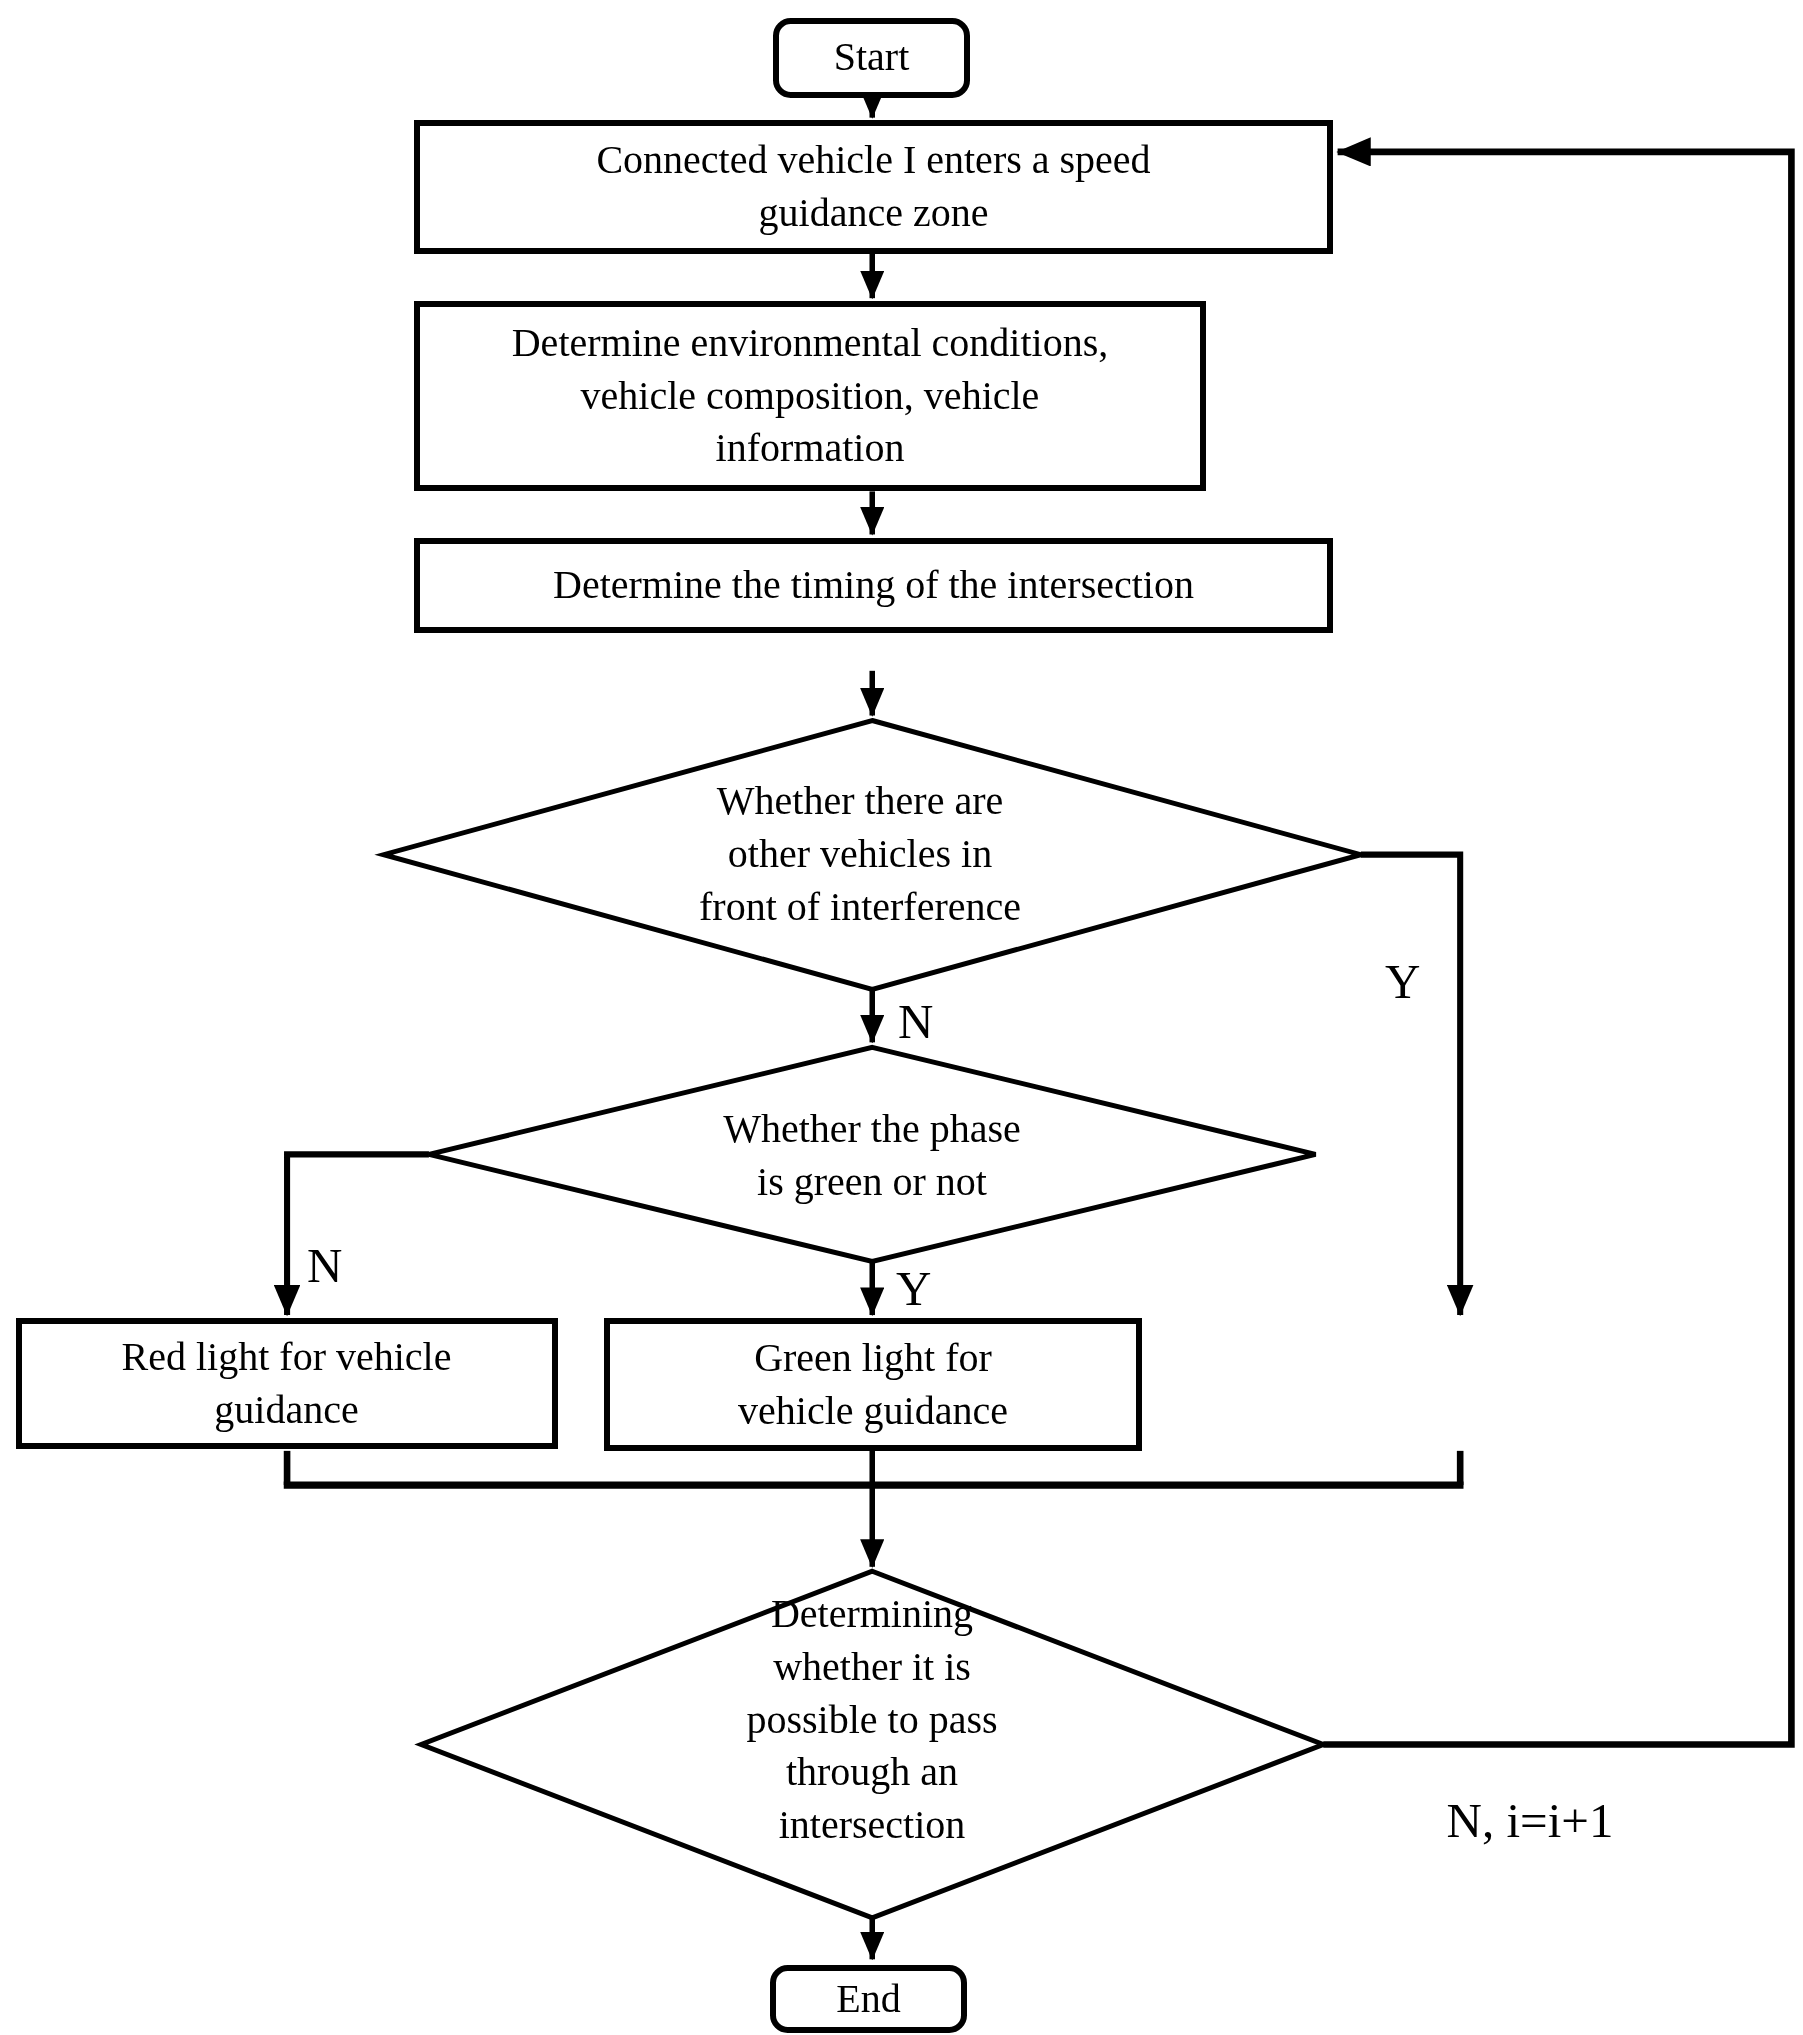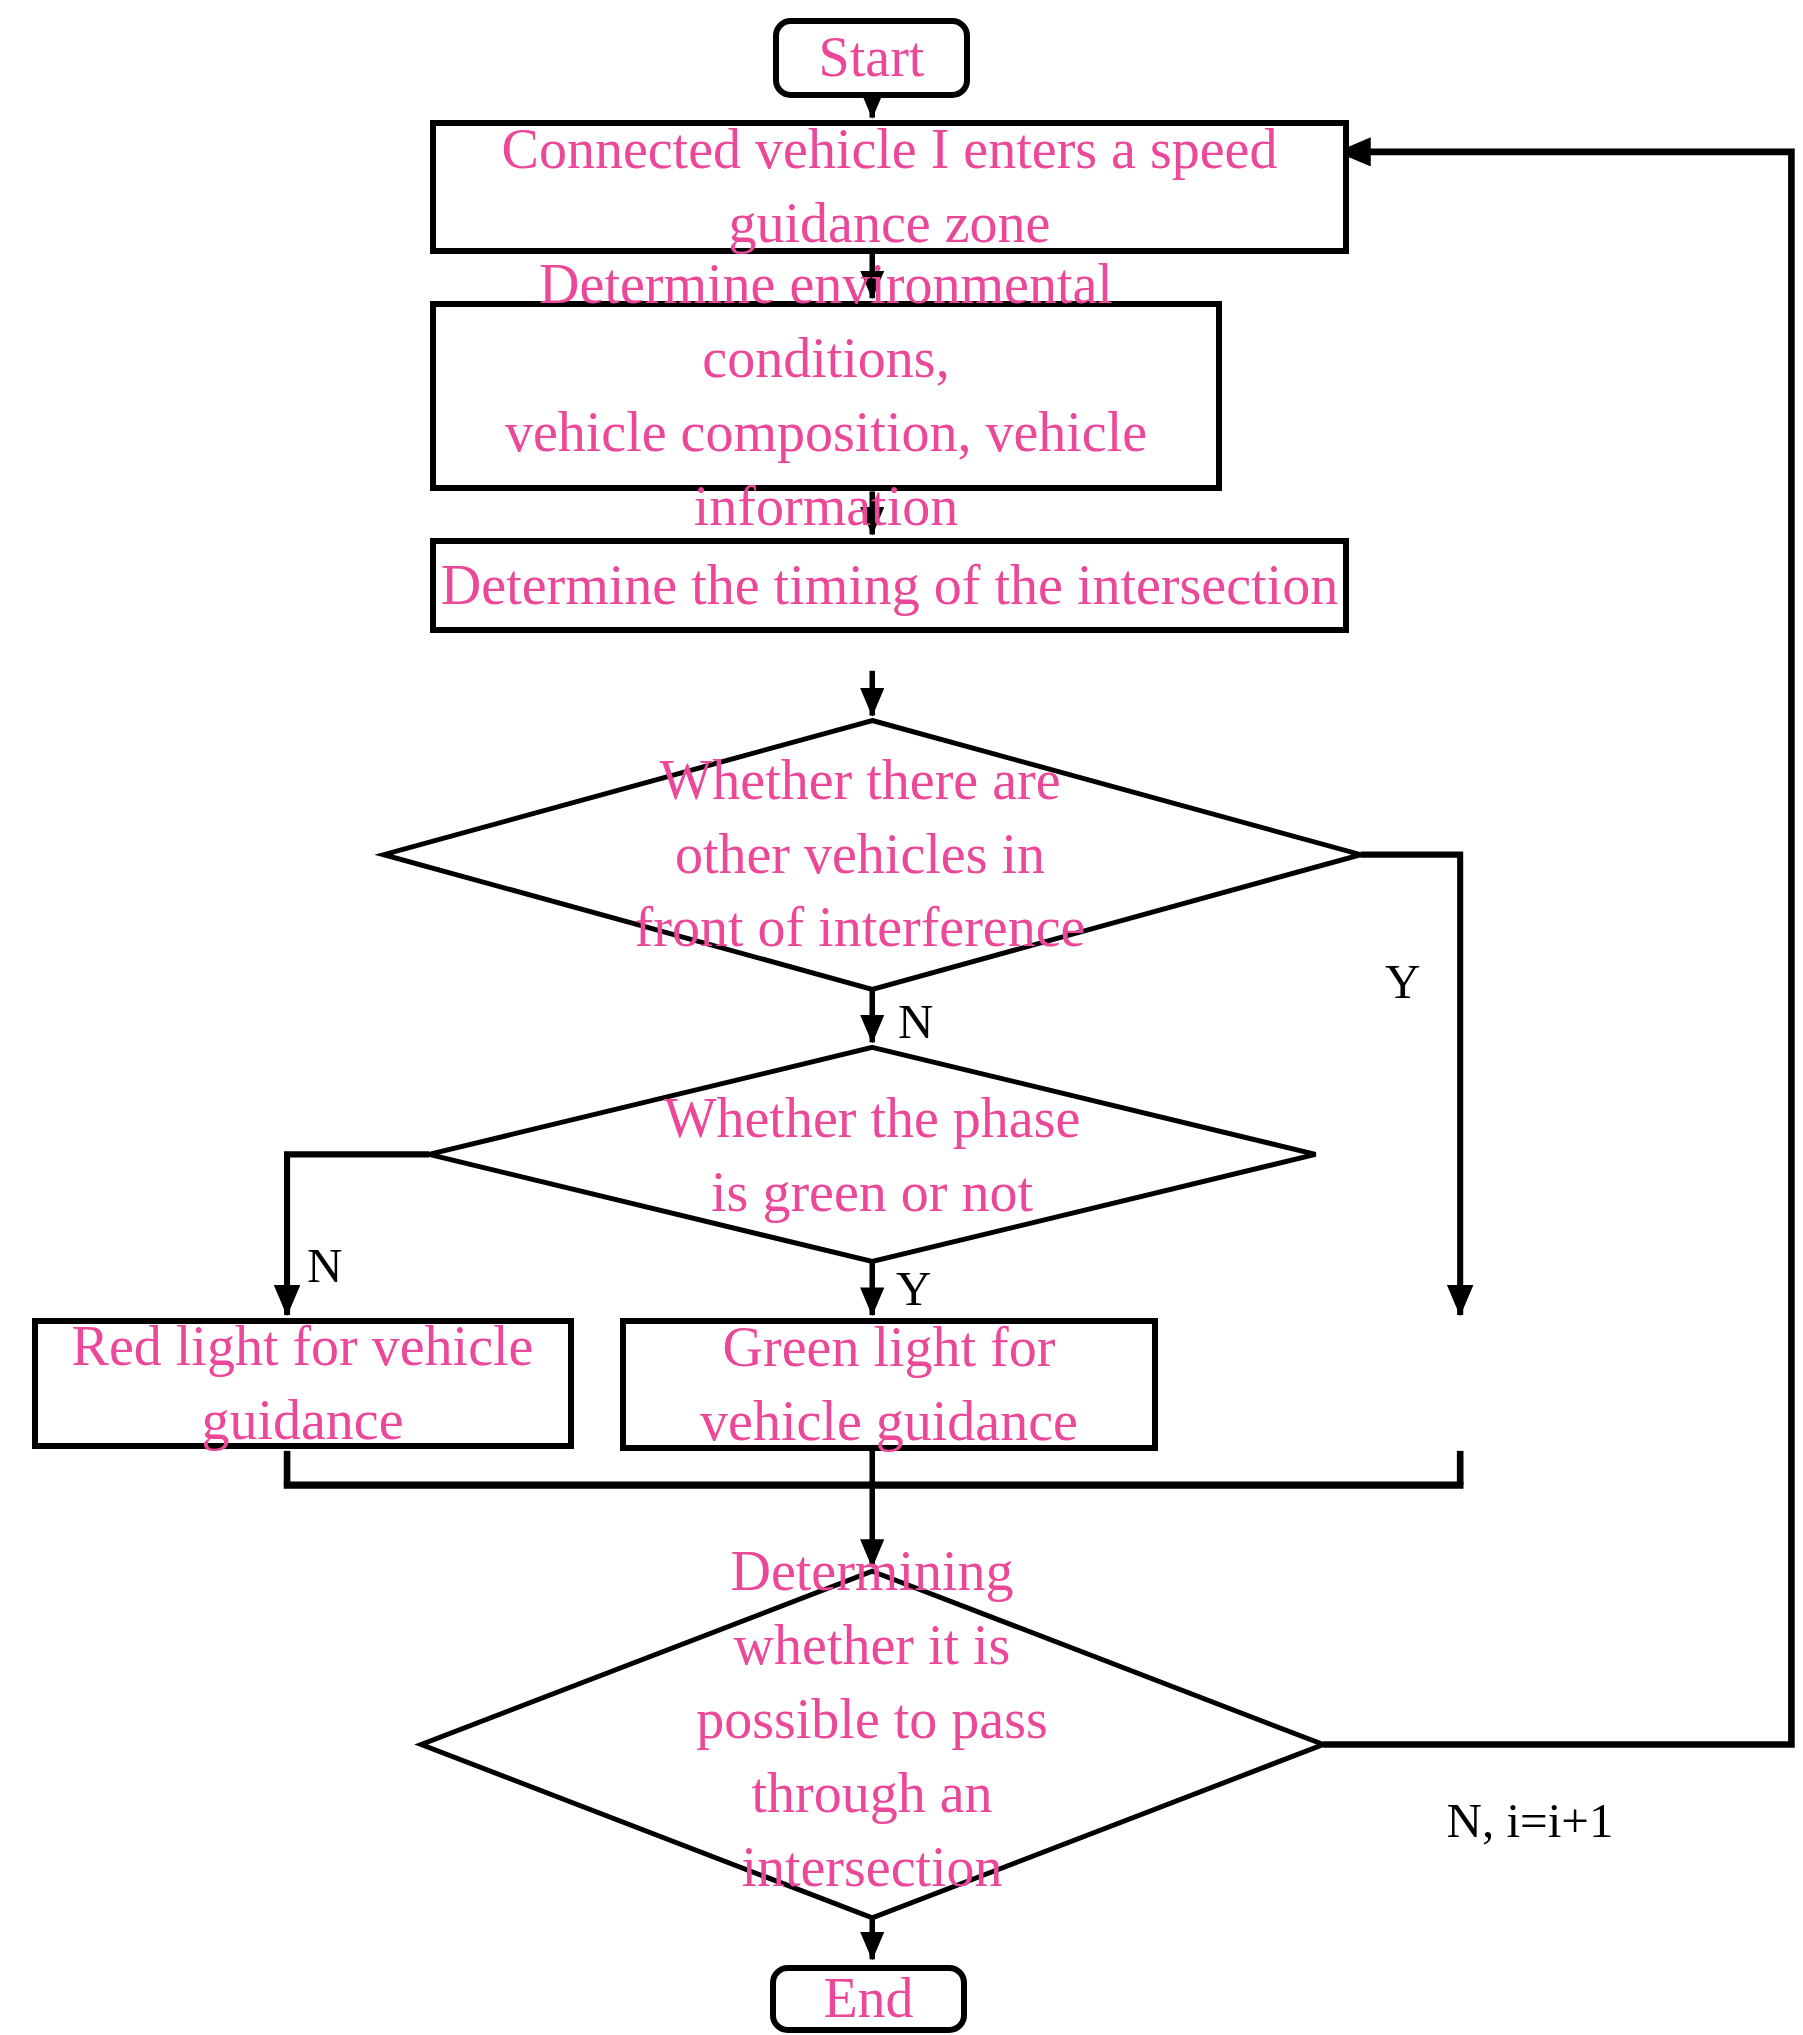--- a/index.html
+++ b/index.html
@@ -13,28 +13,27 @@
   }
   #wires { position: absolute; left: 0; top: 0; width: 1803px; height: 2035px; }
   .node {
     position: absolute;
     box-sizing: border-box;
     display: flex;
     align-items: center;
     justify-content: center;
     text-align: center;
     white-space: pre-line;
-    font-size: 56px;
+    font-size: 40px;
     line-height: 1.32;
-    color: #ec4899;
+    color: #000000;
   }
   .boxed {
     background: #ffffff;
     border: 6px solid #000000;
-    margin-left: 16px;
   }
   .terminator {
     background: #ffffff;
     border: 6.6px solid #000000;
     border-radius: 17.7px;
   }
   .edge-label {
     position: absolute;
     font-size: 49px;
     line-height: 1;

